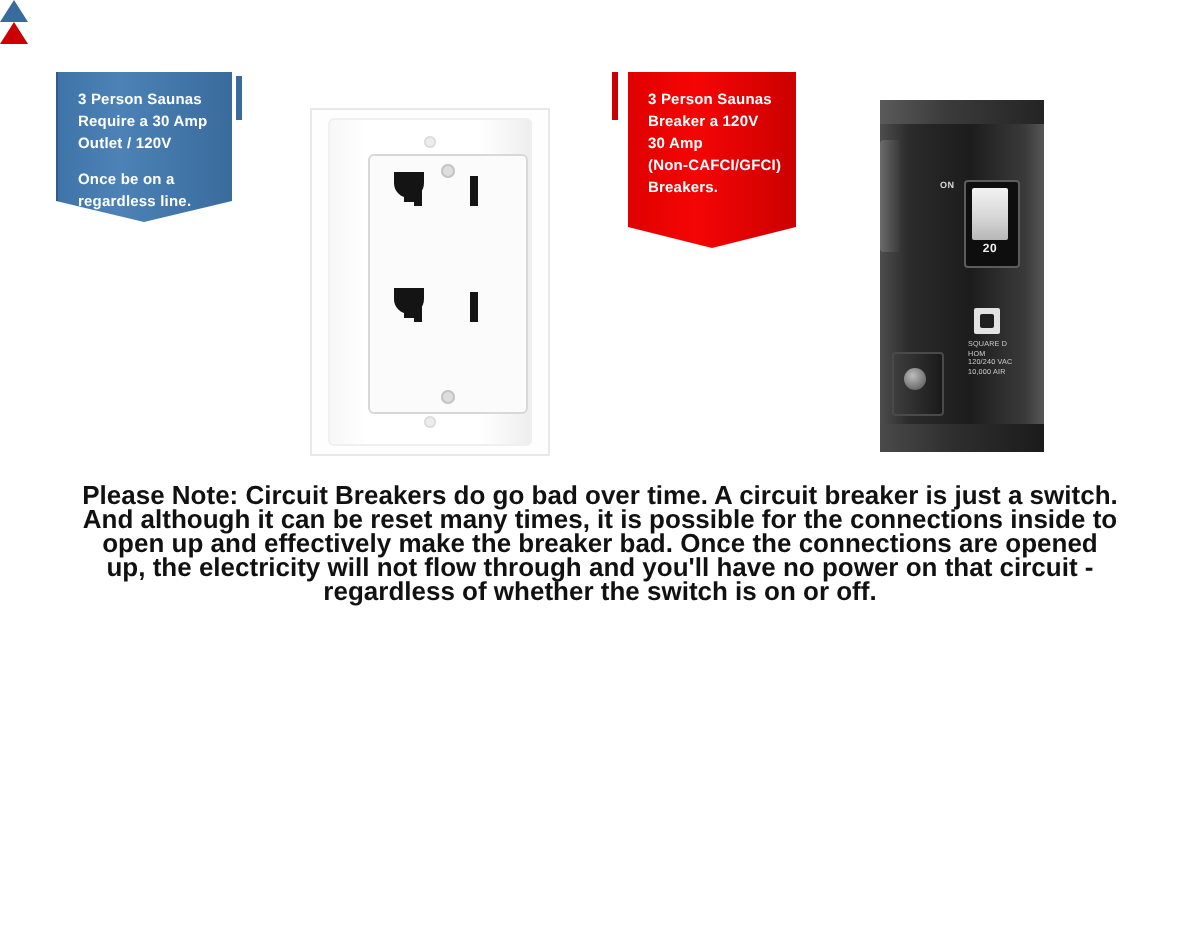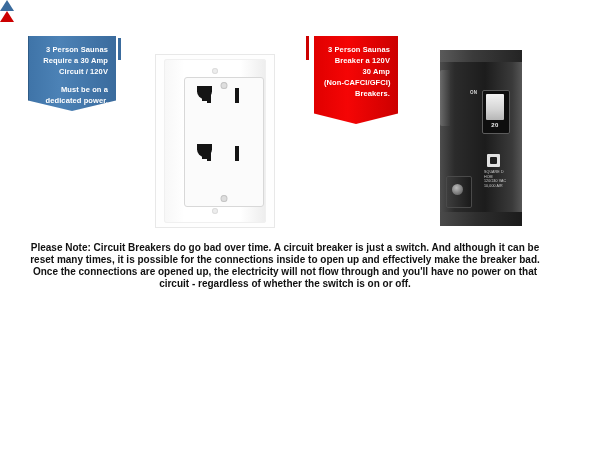--- a/index.html
+++ b/index.html
@@ -27,21 +27,21 @@
   .ribbon {
     position: absolute;
     box-sizing: border-box;
     padding: 8px 8px 10px 10px;
     color: #ffffff;
     font-size: 7.5px;
     font-weight: bold;
     line-height: 11px;
     letter-spacing: 0.1px;
   }
-  .ribbon .line { display: block; white-space: nowrap; text-align: right; }
+  .ribbon .line { display: block; white-space: nowrap; }
   .ribbon .gap { display: block; height: 7px; }
 
   .ribbon-blue {
     left: 28px;
     top: 36px;
     width: 88px;
     height: 75px;
     background: linear-gradient(to right, #3f74a8 0%, #4c82b6 35%, #3a6b9d 100%);
     clip-path: polygon(0% 0%, 100% 0%, 100% 86%, 50% 100%, 0% 86%);
     border-left: 1px solid #2f5b86;
@@ -318,44 +318,44 @@
     top: 20px;
     width: 10px;
     height: 56px;
     background: linear-gradient(to right, #6b6b6b, #3a3a3a);
     border-radius: 2px 0 0 2px;
   }
 
   
   .note {
     position: absolute;
-    left: 25px;
+    left: 40px;
     top: 242px;
     width: 520px;
     text-align: center;
-    font-size: 10px;
+    font-size: 13px;
     font-weight: bold;
     line-height: 12px;
     color: #111111;
   }
 </style>
 </head>
 <body>
 
 <div class="stage">
 
   <div class="arrow arrow-shaft-blue"></div>
   <div class="arrow-head-blue"></div>
   <div class="ribbon ribbon-blue">
     <span class="line">3 Person Saunas</span>
     <span class="line">Require a 30 Amp</span>
-    <span class="line">Circuit / 120V</span>
+    <span class="line">Outlet / 120V</span>
     <span class="gap"></span>
-    <span class="line">Must be on a</span>
-    <span class="line">dedicated power.</span>
+    <span class="line">Once be on a</span>
+    <span class="line">regardless line.</span>
   </div>
 
   <div class="arrow arrow-shaft-red"></div>
   <div class="arrow-head-red"></div>
   <div class="ribbon ribbon-red">
     <span class="line">3 Person Saunas</span>
     <span class="line">Breaker a 120V</span>
     <span class="line">30 Amp</span>
     <span class="line">(Non-CAFCI/GFCI)</span>
     <span class="line">Breakers.</span>

